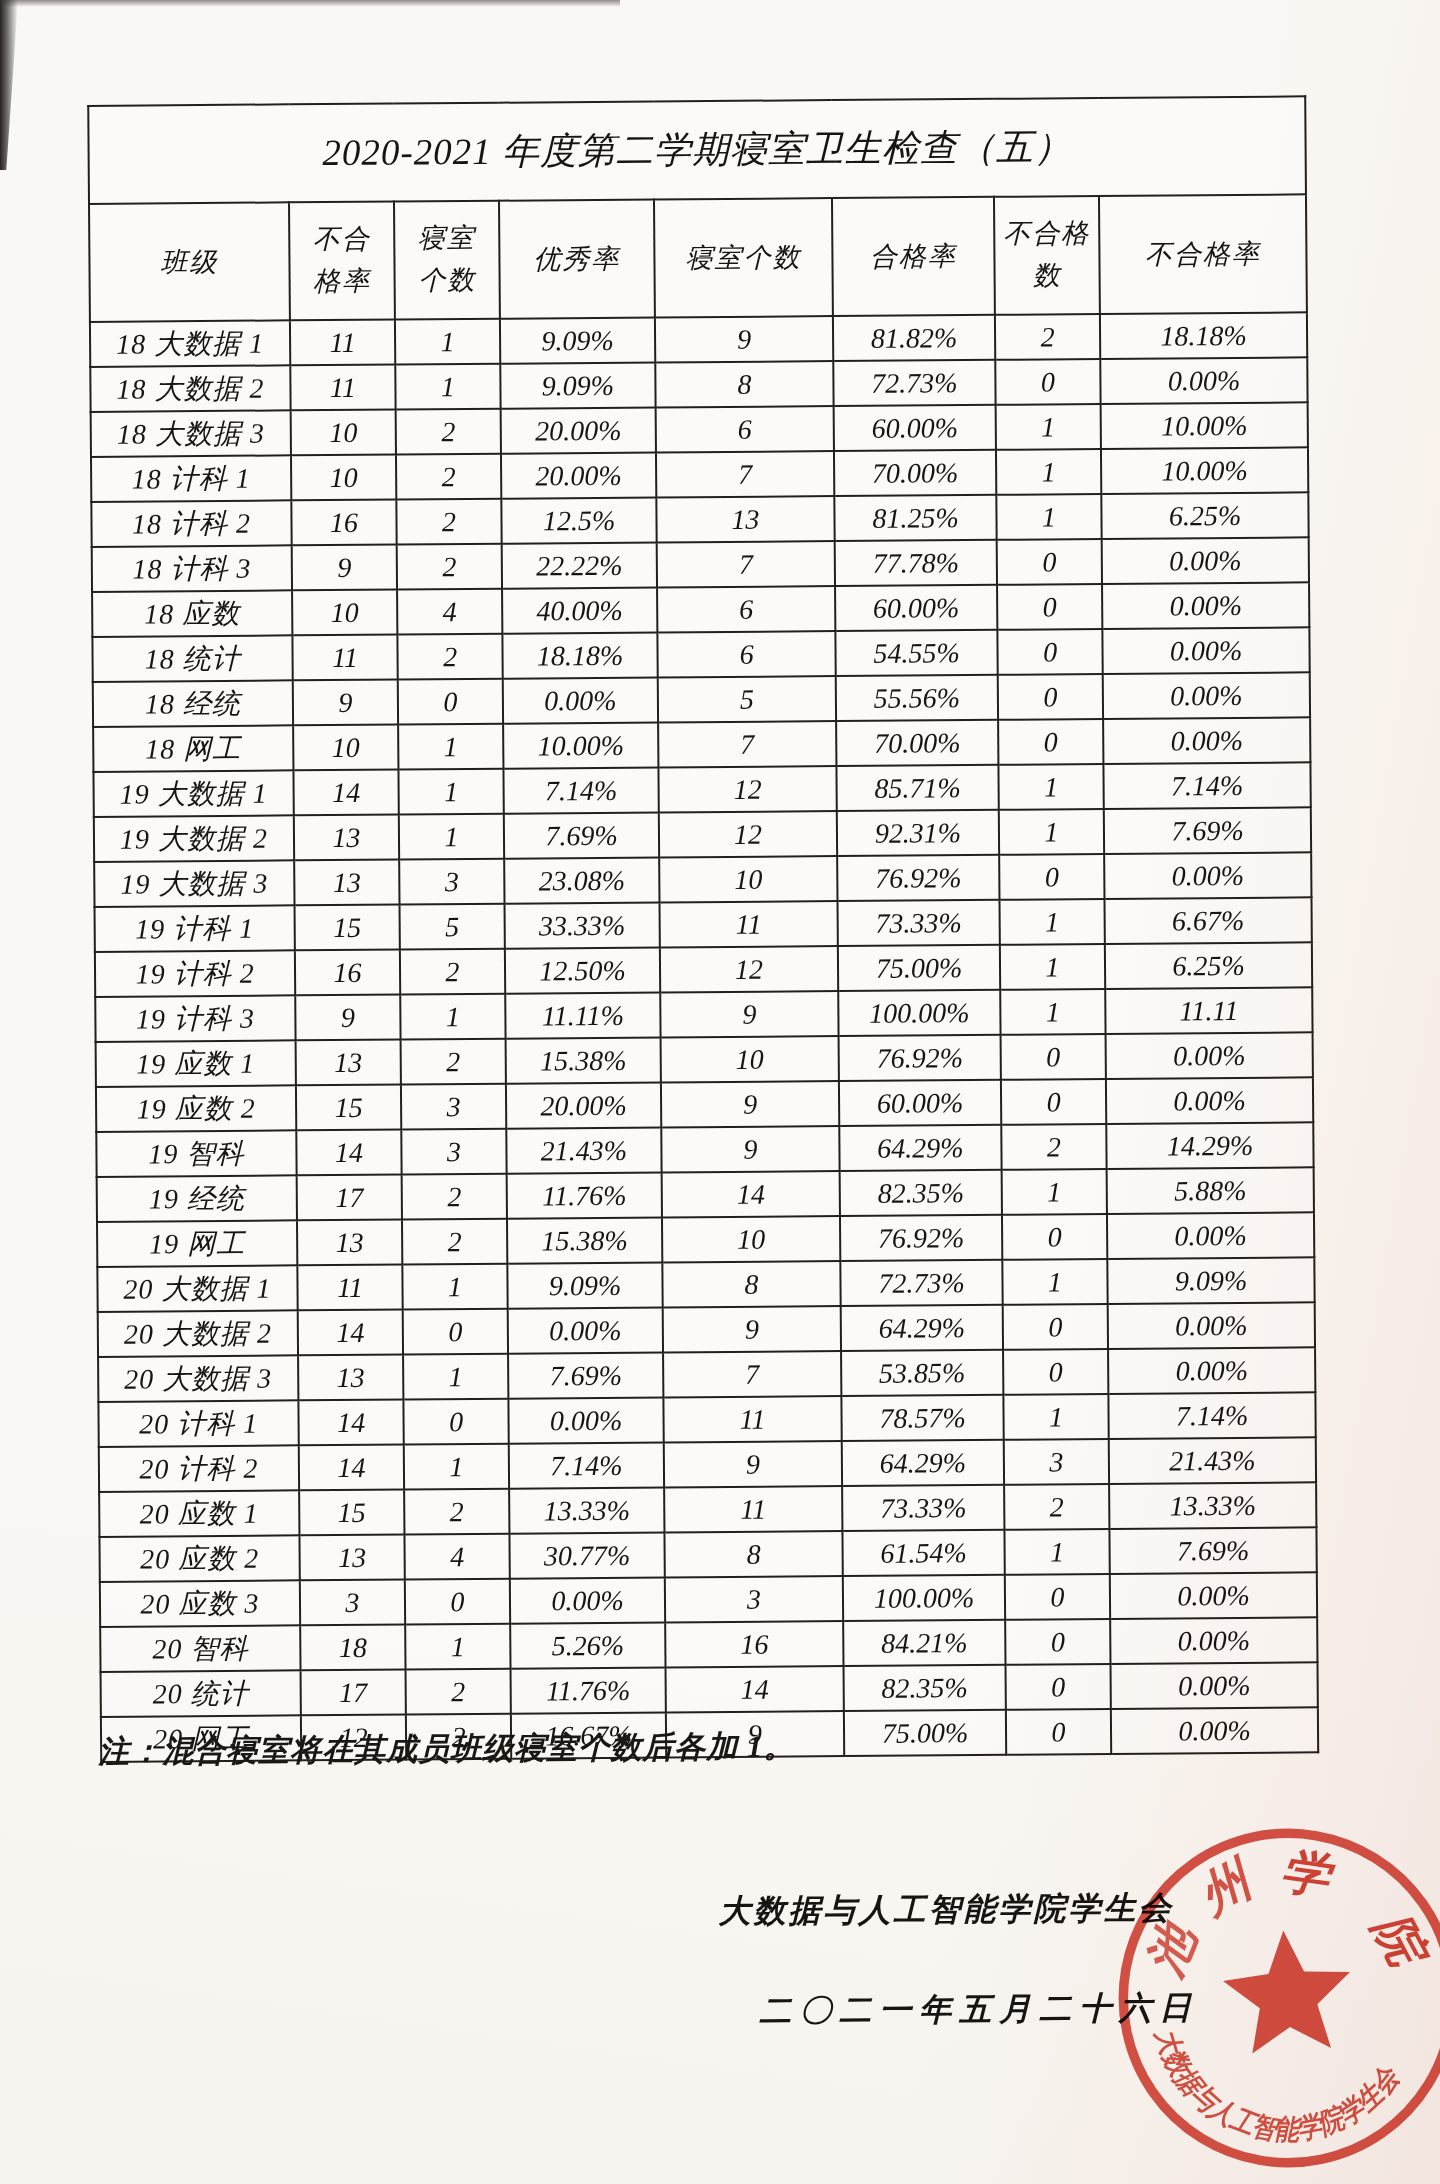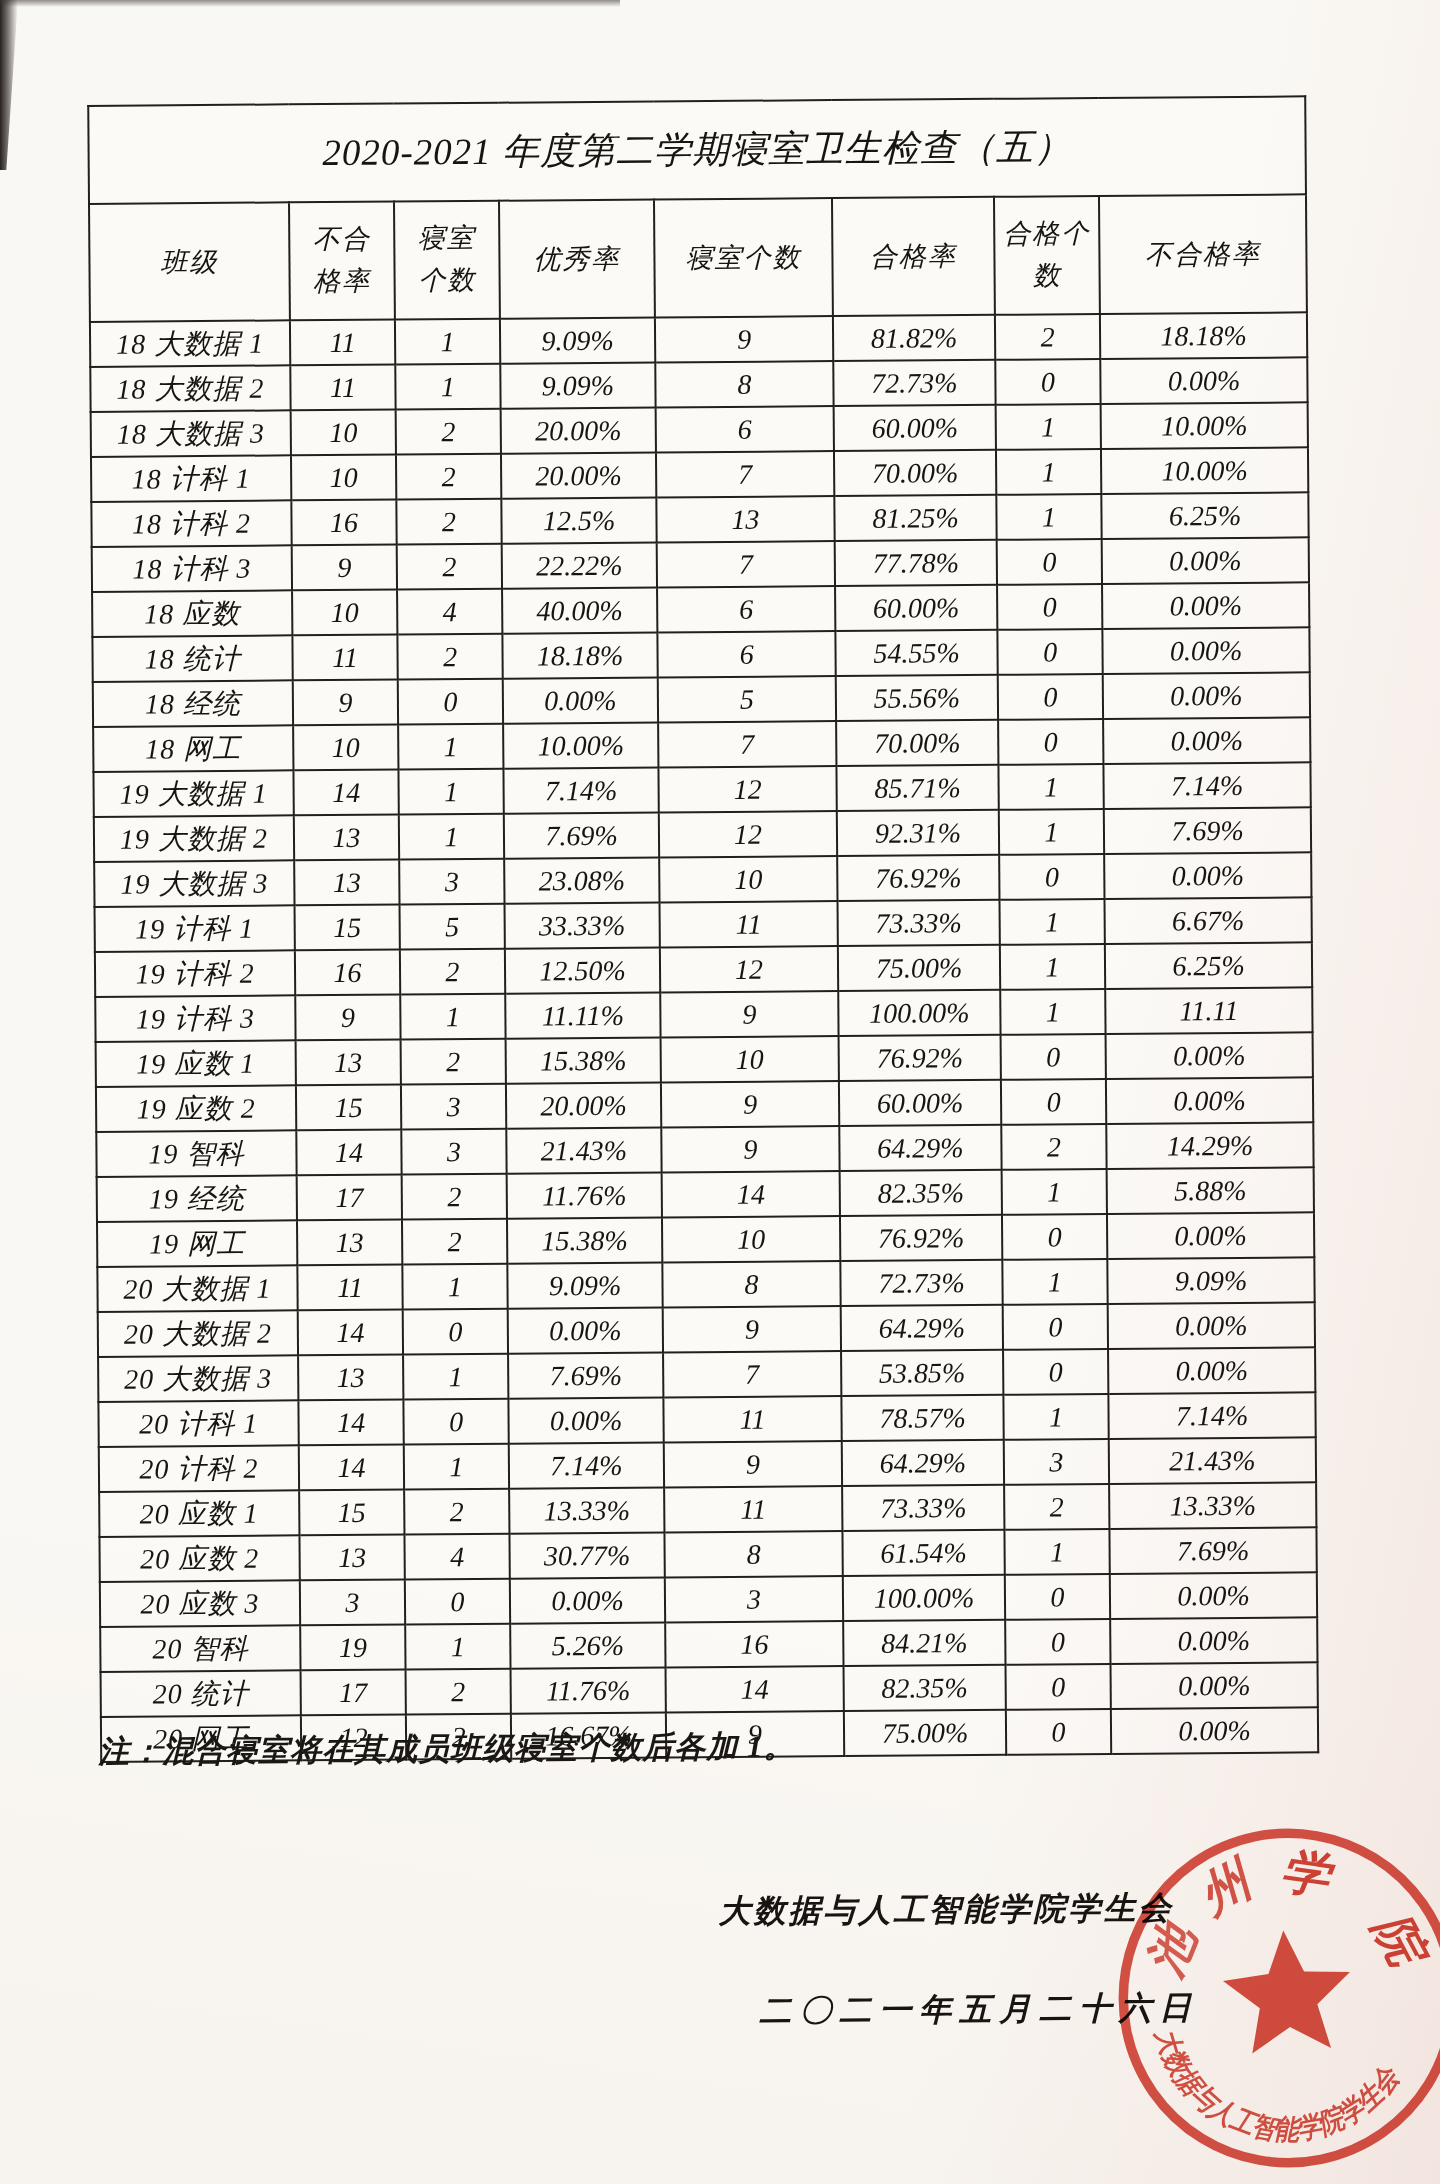--- a/index.html
+++ b/index.html
@@ -94,21 +94,21 @@
           <tr>
             <td class="title-cell" colspan="8">2020-2021 年度第二学期寝室卫生检查（五）</td>
           </tr>
           <tr>
             <th class="hdr"><span>班级</span></th>
             <th class="hdr"><span class="hdr-wrap2">不合格率</span></th>
             <th class="hdr"><span class="hdr-wrap2">寝室个数</span></th>
             <th class="hdr"><span>优秀率</span></th>
             <th class="hdr"><span>寝室个数</span></th>
             <th class="hdr"><span>合格率</span></th>
-            <th class="hdr"><span class="hdr-wrap3">合格个数</span></th>
+            <th class="hdr"><span class="hdr-wrap3">不合格数</span></th>
             <th class="hdr"><span>不合格率</span></th>
           </tr>
         </thead>
         <tbody>
             <tr>
               <td class="c-label">18 大数据 1</td>
               <td class="c-num">11</td>
               <td class="c-num">1</td>
               <td class="c-num">9.09%</td>
               <td class="c-num">9</td>
@@ -391,21 +391,21 @@
               <td class="c-num">3</td>
               <td class="c-num">0</td>
               <td class="c-num">0.00%</td>
               <td class="c-num">3</td>
               <td class="c-num">100.00%</td>
               <td class="c-num">0</td>
               <td class="c-num">0.00%</td>
             </tr>
             <tr>
               <td class="c-label">20 智科</td>
-              <td class="c-num">19</td>
+              <td class="c-num">18</td>
               <td class="c-num">1</td>
               <td class="c-num">5.26%</td>
               <td class="c-num">16</td>
               <td class="c-num">84.21%</td>
               <td class="c-num">0</td>
               <td class="c-num">0.00%</td>
             </tr>
             <tr>
               <td class="c-label">20 统计</td>
               <td class="c-num">17</td>

